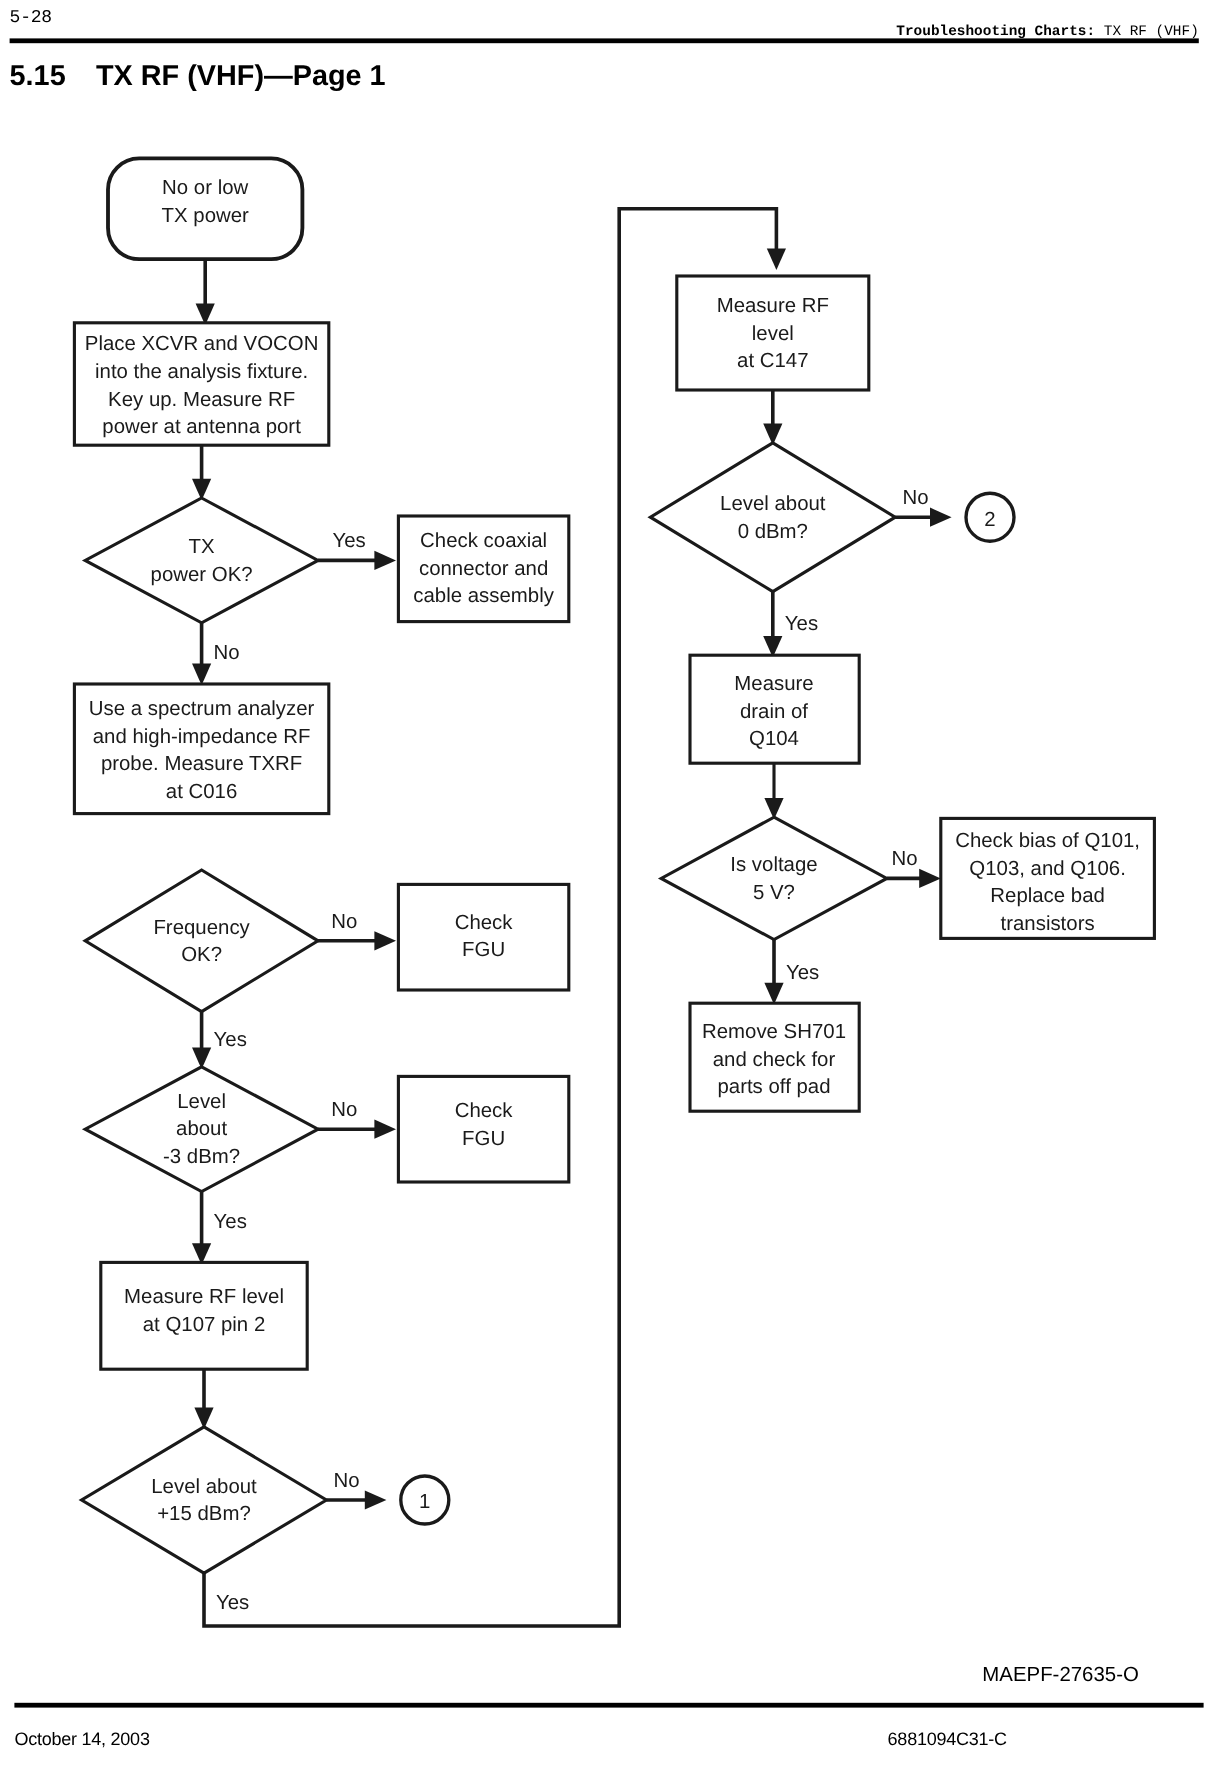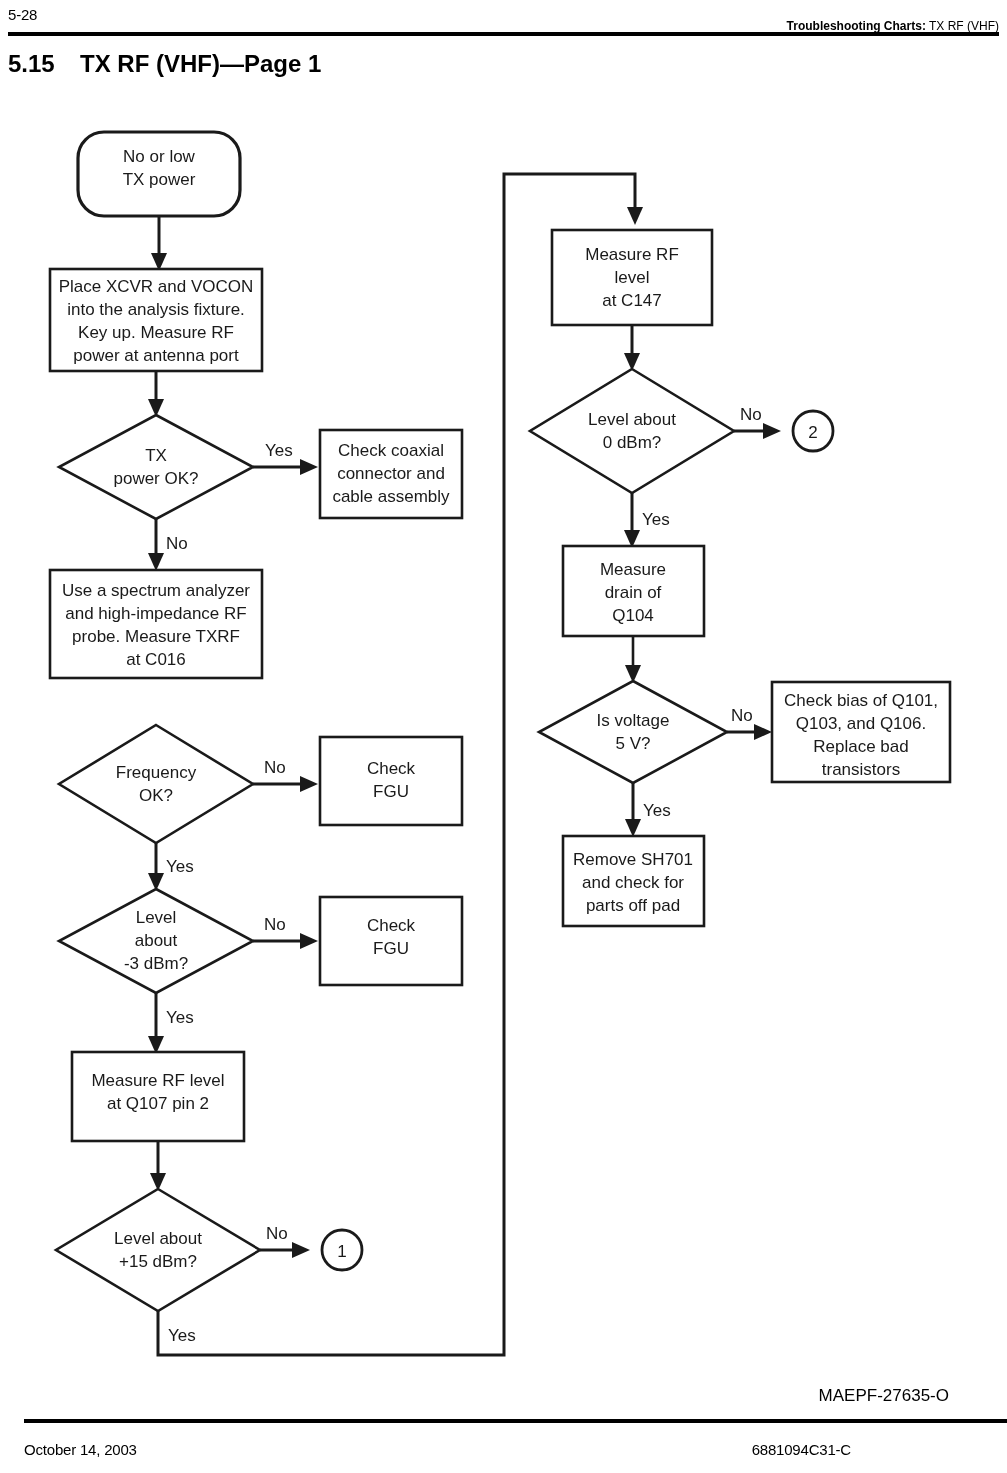--- a/index.html
+++ b/index.html
@@ -16,20 +16,21 @@
     overflow: hidden;
   }
 
   
   .page-header {
     position: absolute;
     left: 0;
     top: 0;
     width: 1007px;
     height: 46px;
+    font-family: Liberation Mono, monospace;
   }
   .header-page-number {
     position: absolute;
     left: 8px;
     top: 6px;
     font-size: 15px;
     letter-spacing: -0.2px;
   }
   .header-right {
     position: absolute;
@@ -60,21 +61,21 @@
     white-space: nowrap;
   }
   .section-title .sect-num {
     display: inline-block;
     min-width: 72px;
   }
 
   
   .flowchart {
     position: absolute;
-    left: 0;
+    left: 12px;
     top: 105px;
     width: 866px;
     height: 1290px;
   }
   .flowchart svg {
     display: block;
   }
   .nodetext {
     font-family: "Liberation Sans", sans-serif;
     font-size: 17px;
@@ -124,21 +125,21 @@
     position: absolute;
     right: 58px;
     top: 1386px;
     font-size: 17px;
     white-space: nowrap;
   }
 
   
   .page-footer {
     position: absolute;
-    left: 16px;
+    left: 4px;
     top: 1419px;
     width: 843px;
     height: 54px;
     text-align: right;
   }
   .footer-rule {
     position: absolute;
     left: 8px;
     top: 0px;
     width: 991px;

